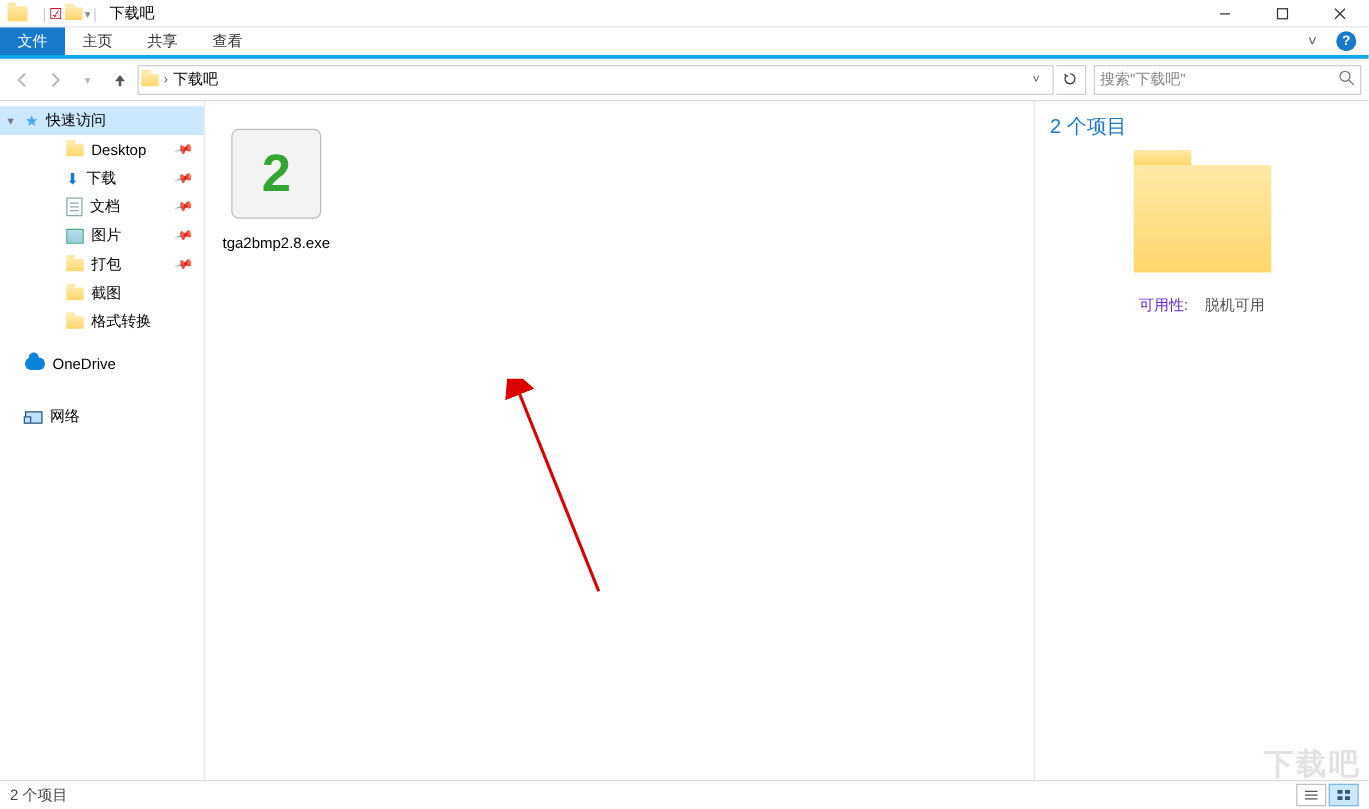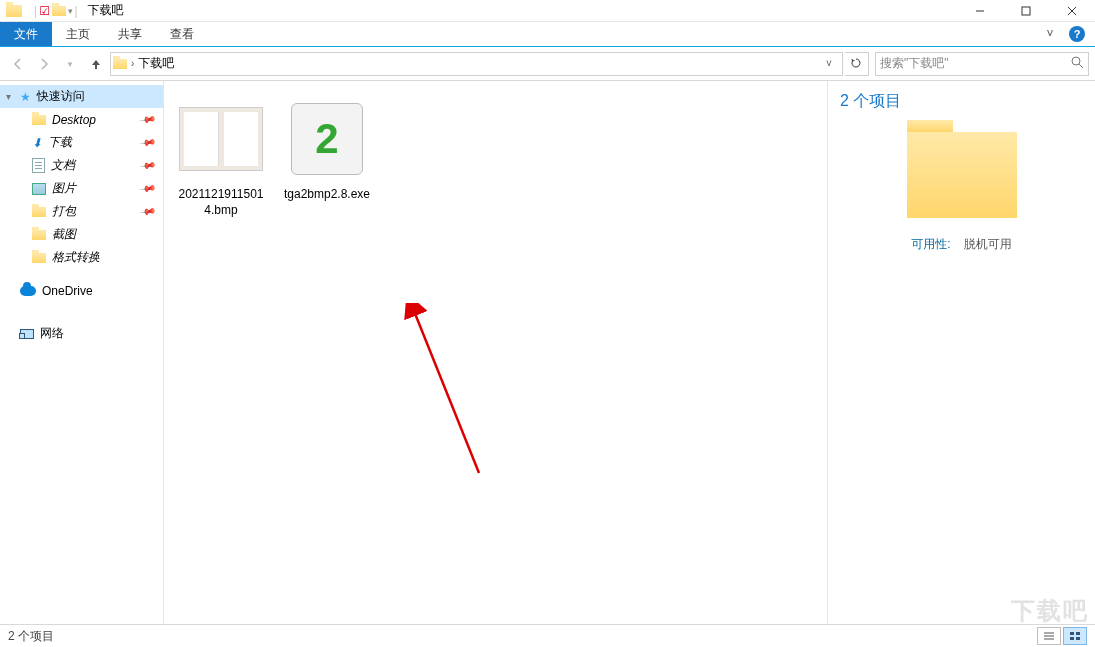--- a/index.html
+++ b/index.html
@@ -8,21 +8,21 @@
   
   .titlebar { height: 22px; display: flex; align-items: center; background: #fff; border-bottom: 1px solid #e5e5e5; }
   .tb-left { display: flex; align-items: center; gap: 4px; padding-left: 6px; }
   .tb-icon { width: 16px; height: 16px; }
   .tb-title { margin-left: 6px; }
   .tb-qat { display: flex; align-items: center; gap: 2px; margin-left: 8px; }
   .tb-right { margin-left: auto; display: flex; }
   .cap-btn { width: 46px; height: 22px; display: flex; align-items: center; justify-content: center; }
 
   
-  .ribbon { height: 25px; display: flex; align-items: stretch; border-bottom: 1px solid #0ea5e9; }
+  .ribbon { height: 25px; display: flex; align-items: stretch; border-bottom: 3px solid #0ea5e9; }
   .file-tab { background: #1979ca; color: #fff; padding: 0 14px; display: flex; align-items: center; }
   .r-tab { padding: 0 14px; display: flex; align-items: center; color: #333; }
   .r-spacer { flex: 1; }
   .r-help { width: 36px; display:flex; align-items:center; justify-content:center; }
   .r-help-circle { width:16px; height:16px; border-radius:50%; background:#1979ca; color:#fff; display:flex; align-items:center; justify-content:center; font-size:11px; font-weight:bold; }
   .r-caret { width: 18px; display:flex; align-items:center; justify-content:center; color:#555; }
 
   
   .navrow { height: 34px; border-bottom: 1px solid #d9d9d9; display: flex; align-items: center; padding: 0 6px; gap: 2px; }
   .nav-btn { width: 24px; height: 24px; display:flex; align-items:center; justify-content:center; color:#999; }
@@ -31,21 +31,21 @@
   .addr-right { margin-left:auto; display:flex; }
   .addr-ctl { width: 22px; height:22px; display:flex; align-items:center; justify-content:center; color:#555; }
   .refresh { width: 24px; height:24px; border:1px solid #cfcfcf; border-left:none; display:flex; align-items:center; justify-content:center; color:#333; }
   .search { width: 214px; height: 24px; border: 1px solid #cfcfcf; margin-left: 4px; display:flex; align-items:center; padding: 0 4px; color:#888; }
   .search .mag { margin-left:auto; color:#777; }
 
   
   .body { display:flex; height: 543px; }
   .sidebar { width: 164px; background:#fff; border-right: 1px solid #e5e5e5; padding-top: 4px; overflow:hidden; }
   .sb-item { height: 23px; display:flex; align-items:center; padding-left: 20px; gap:6px; position:relative; }
-  .sb-item.lvl1 { padding-left: 32px; font-style: italic; }
+  .sb-item.lvl1 { padding-left: 53px; }
   .sb-item.top { font-weight: normal; }
   .sb-item.selected { background:#cce8ff; }
   .sb-item .caret { position:absolute; left: 6px; color:#777; font-size:10px; }
   .pin { margin-left:auto; margin-right:10px; color:#888; font-size:10px; transform:rotate(30deg); }
   .sb-gap { height: 10px; }
 
   .content { flex:1; position:relative; display:flex; }
   .filepane { flex:1; padding: 10px 8px; display:flex; align-items:flex-start; gap: 8px; }
   .file { width: 98px; display:flex; flex-direction:column; align-items:center; text-align:center; padding:4px; }
   .file .thumb { width: 88px; height: 88px; display:flex; align-items:center; justify-content:center; }
@@ -58,21 +58,21 @@
   .bmp-thumb .stamp { position:absolute; right:8px; bottom:6px; width:14px; height:14px; border:2px solid #d22; border-radius:50%; background:#fce; }
 
   .exe-thumb { width:72px; height:72px; background:#f3f3f3; border:1px solid #bbb; border-radius:6px; display:flex; align-items:center; justify-content:center; }
   .exe-thumb .two { font-size:42px; font-weight:900; color:#34a634; font-family: Arial, sans-serif; }
 
   .side-details { width: 268px; border-left:1px solid #e5e5e5; padding:10px 12px; }
   .sd-title { font-size:16px; color:#1979ca; margin-bottom:20px; }
   .sd-bigicon { width:110px; height:86px; margin:16px auto 18px; background:linear-gradient(#ffe9a8,#ffd66b); position:relative; }
   .sd-bigicon::before { content:""; position:absolute; left:0; top:-12px; width:46px; height:12px; background:linear-gradient(#ffe9a8,#ffd66b); }
   .sd-row { text-align:center; color:#555; }
-  .sd-row .k { color:#0369a1; }
+  .sd-row .k { color:#6d28d9; }
 
   
   .status { height: 23px; border-top:1px solid #d9d9d9; display:flex; align-items:center; padding:0 8px; font-size:12px; color:#444; }
   .status .views { margin-left:auto; display:flex; gap:2px; }
   .view-btn { width:24px; height:18px; border:1px solid #bfbfbf; display:flex; align-items:center; justify-content:center; }
   .view-btn.sel { background:#cce8ff; border-color:#7fb7e8; }
 
   
   .arrow { position:absolute; left: 240px; top: 222px; pointer-events:none; }
 
@@ -235,28 +235,20 @@
 
       <span class="ico-net"></span>
       <span>网络</span>
     </div>
   </div>
 
   <div class="content">
     <div class="filepane">
       <div class="file">
         <div class="thumb">
-          <div class="bmp-thumb">
-              <span class="stamp"></span>
-            </div>
-        </div>
-        <div class="lbl">20211219115014.bmp</div>
-      </div>
-      <div class="file">
-        <div class="thumb">
           <div class="exe-thumb">
               <span class="two">2</span>
             </div>
         </div>
         <div class="lbl">tga2bmp2.8.exe</div>
       </div>
     </div>
 
     <div class="side-details">
       <div class="sd-title">2 个项目</div>

